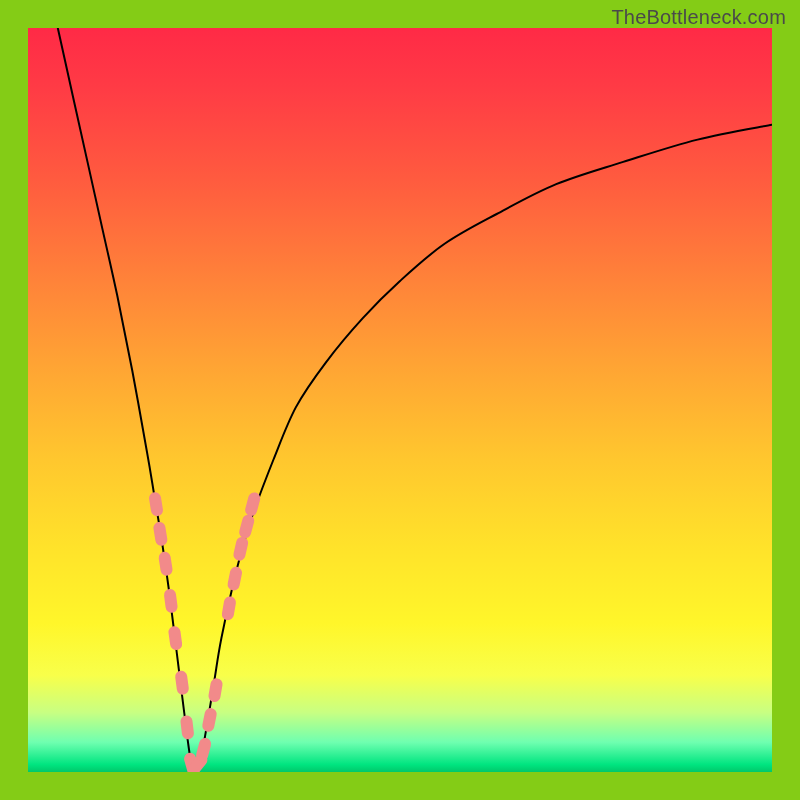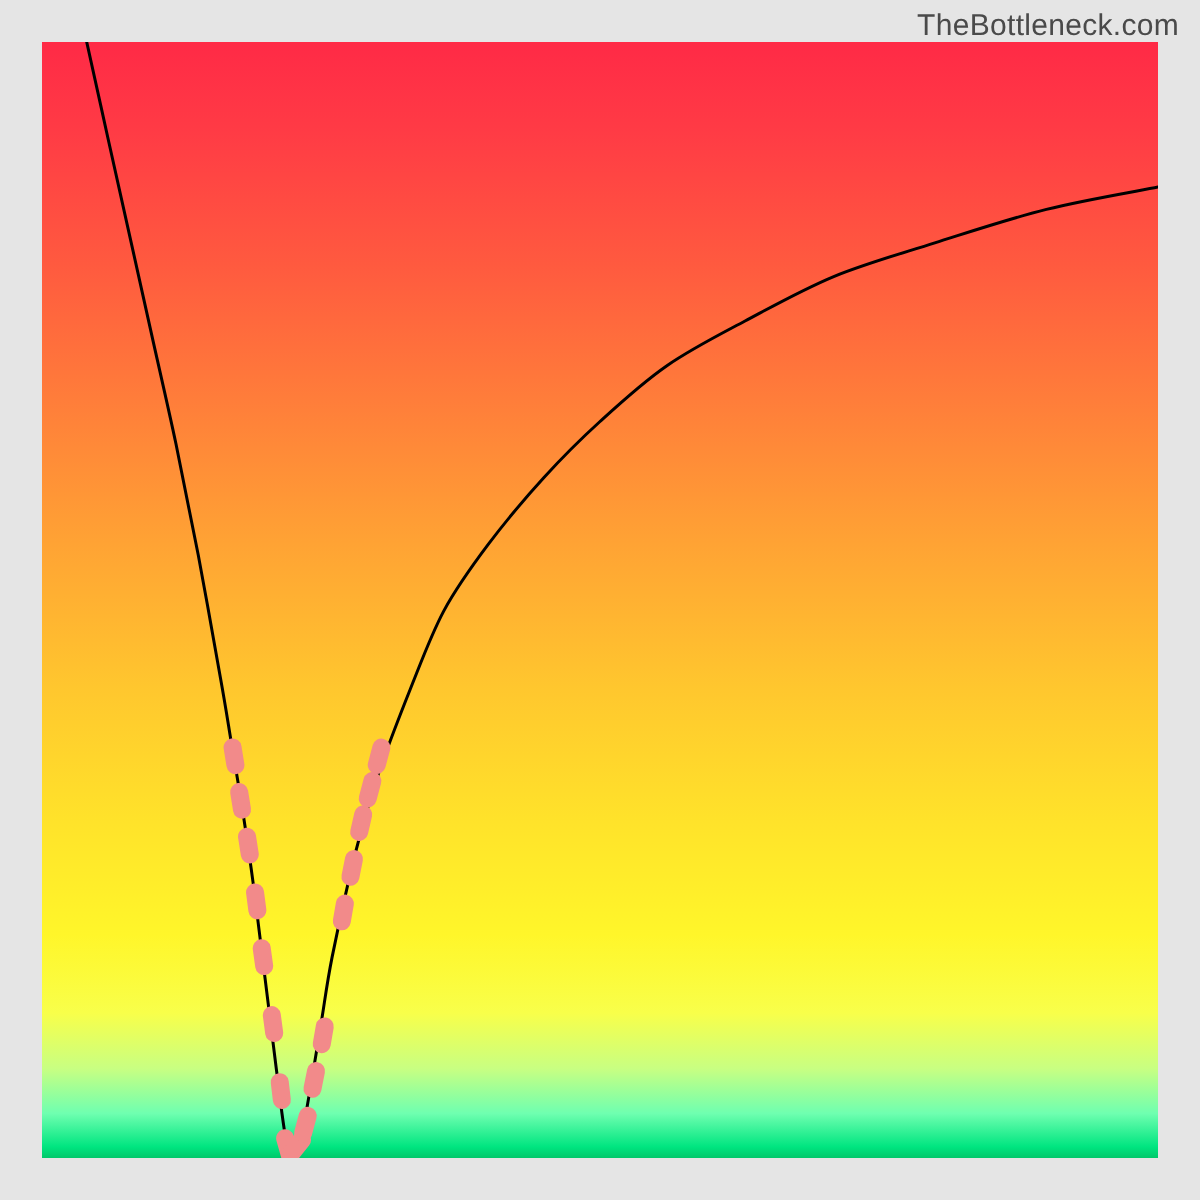--- a/index.html
+++ b/index.html
@@ -10,21 +10,21 @@
     background: #000;
     overflow: hidden;
     font-family: Arial, Helvetica, sans-serif;
   }
   .frame {
     position: absolute;
     top: 0;
     left: 0;
     width: 800px;
     height: 800px;
-    background: #e5e5e5;
+    background: #84cc16;
   }
   .plot-area {
     position: absolute;
     top: 28px;
     left: 28px;
     width: 744px;
     height: 744px;
     overflow: hidden;
   }
   .gradient {

